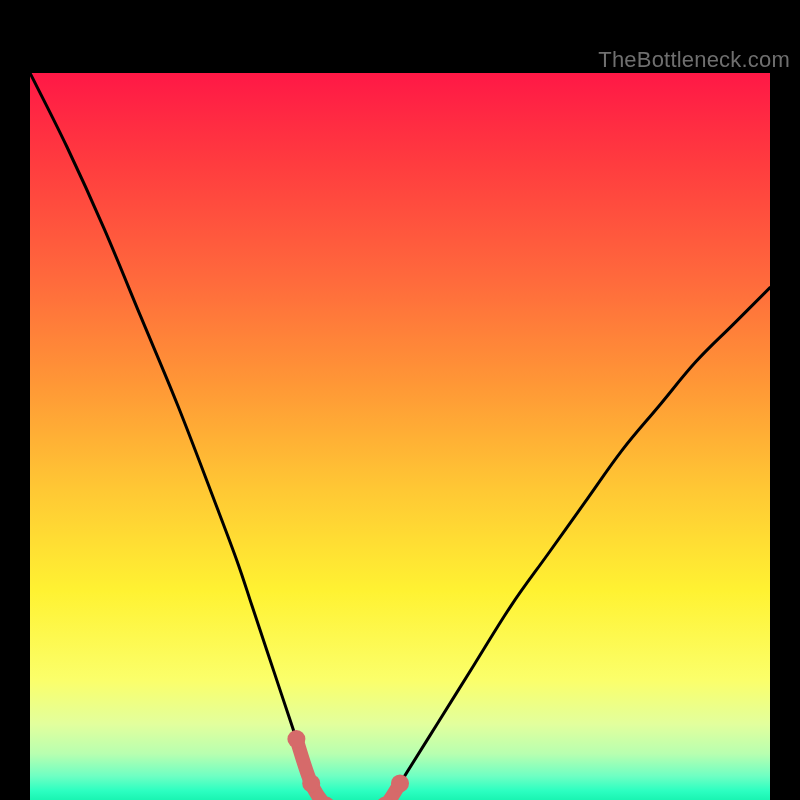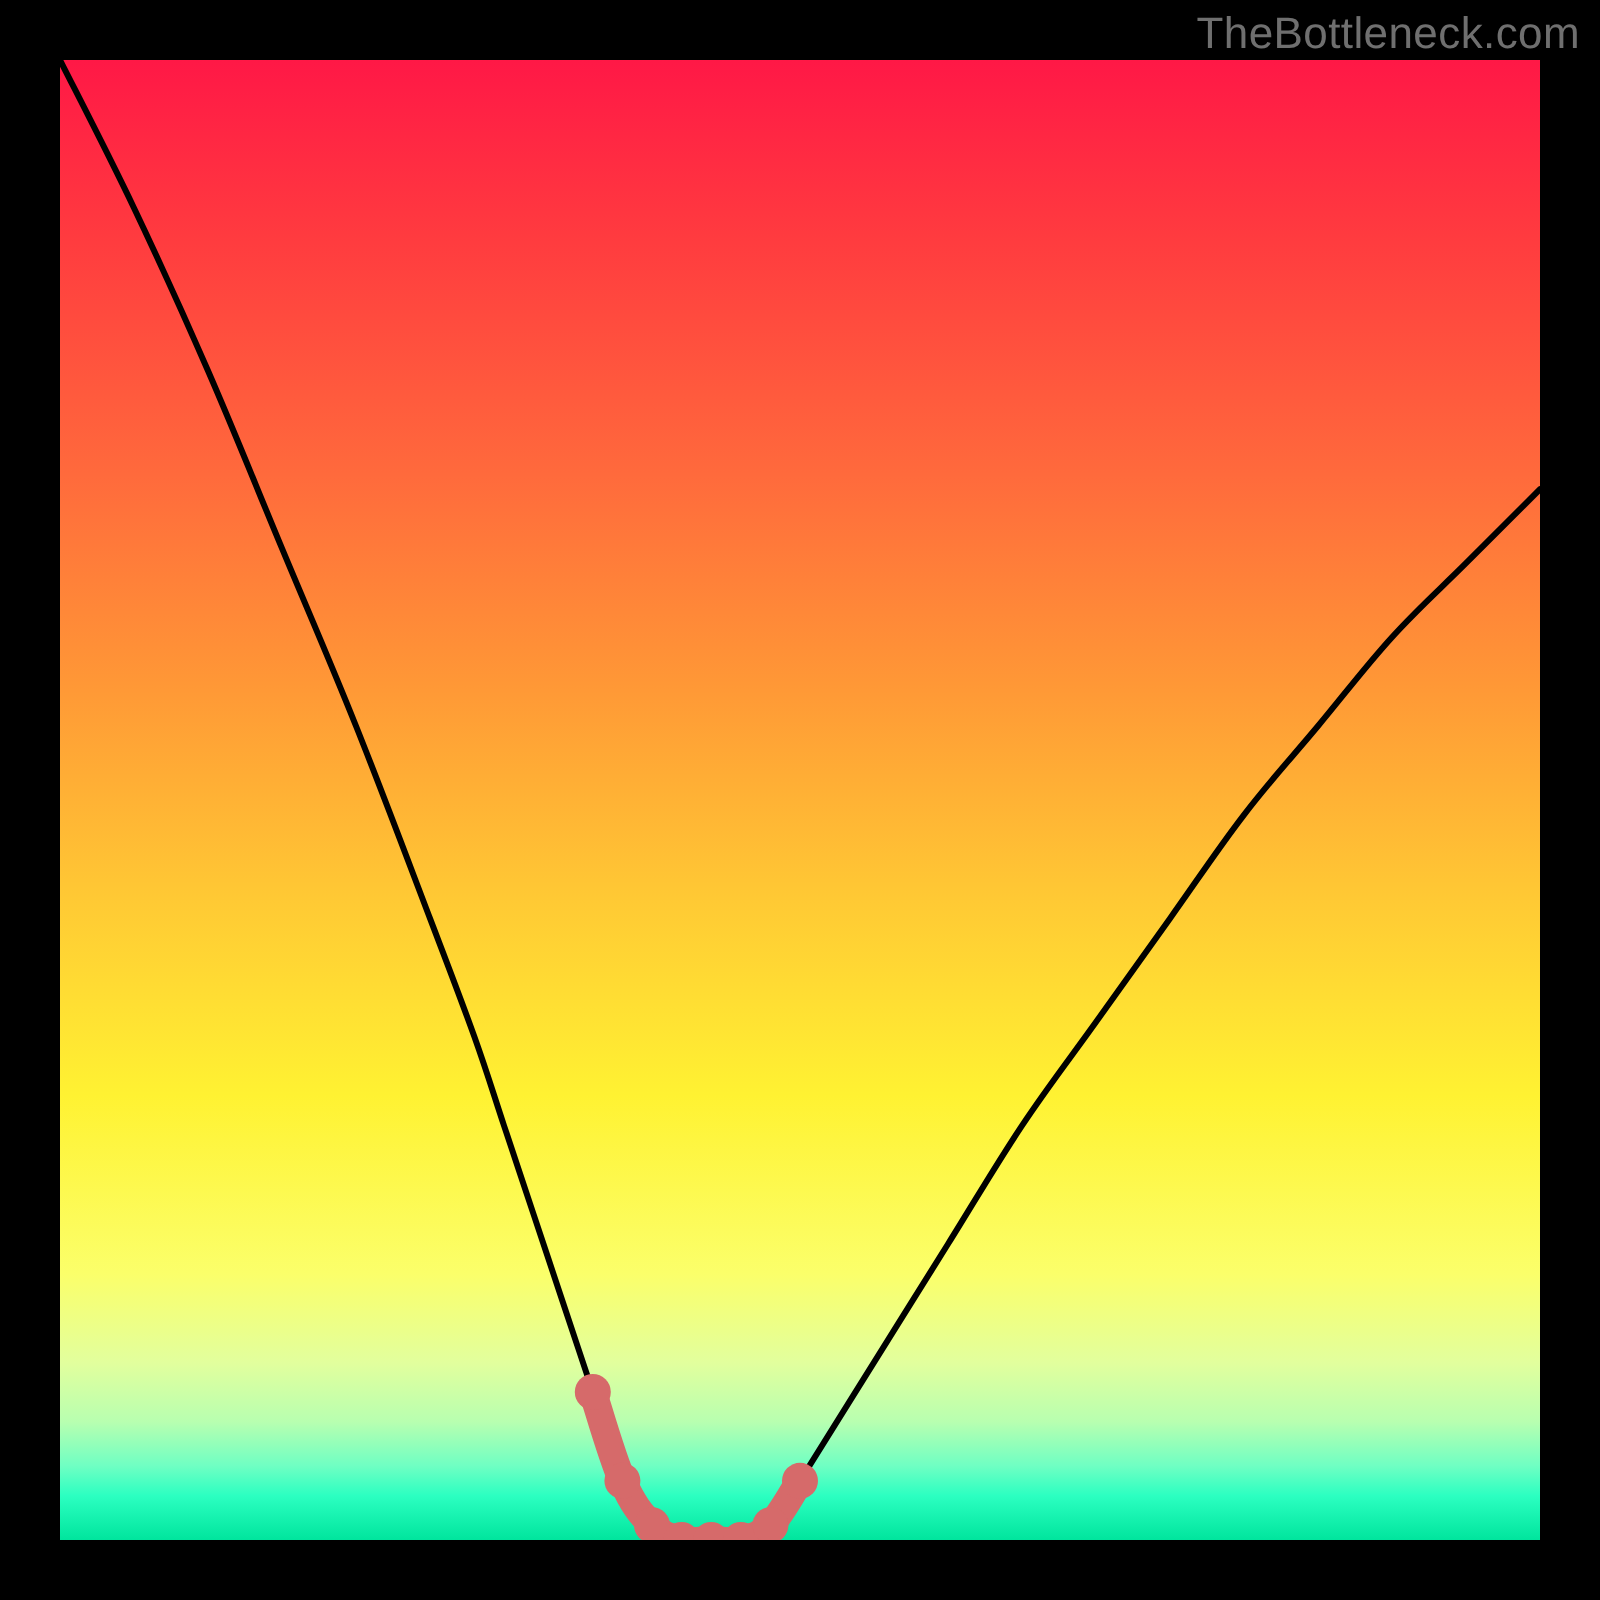--- a/index.html
+++ b/index.html
@@ -8,20 +8,21 @@
     width: 800px;
     height: 800px;
     background: #000000;
     overflow: hidden;
     font-family: Arial, Helvetica, sans-serif;
   }
   .stage {
     position: relative;
     width: 800px;
     height: 565px;
+    margin-top: 43px;
   }
   .plot-area {
     position: absolute;
     left: 30px;
     top: 30px;
     width: 740px;
     height: 740px;
     background: linear-gradient(
       to bottom,
       #ff1846 0%,

